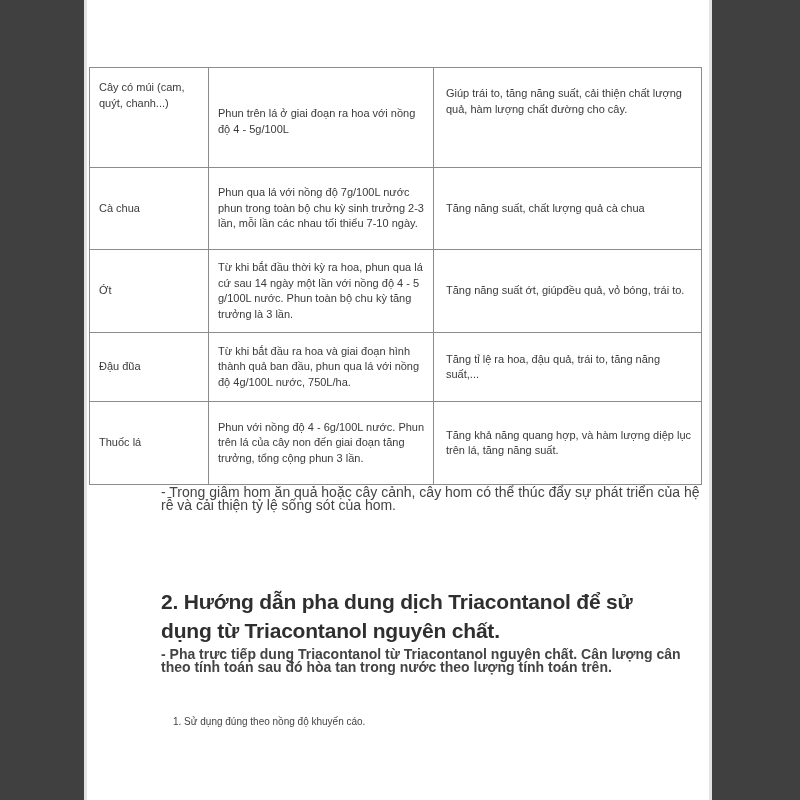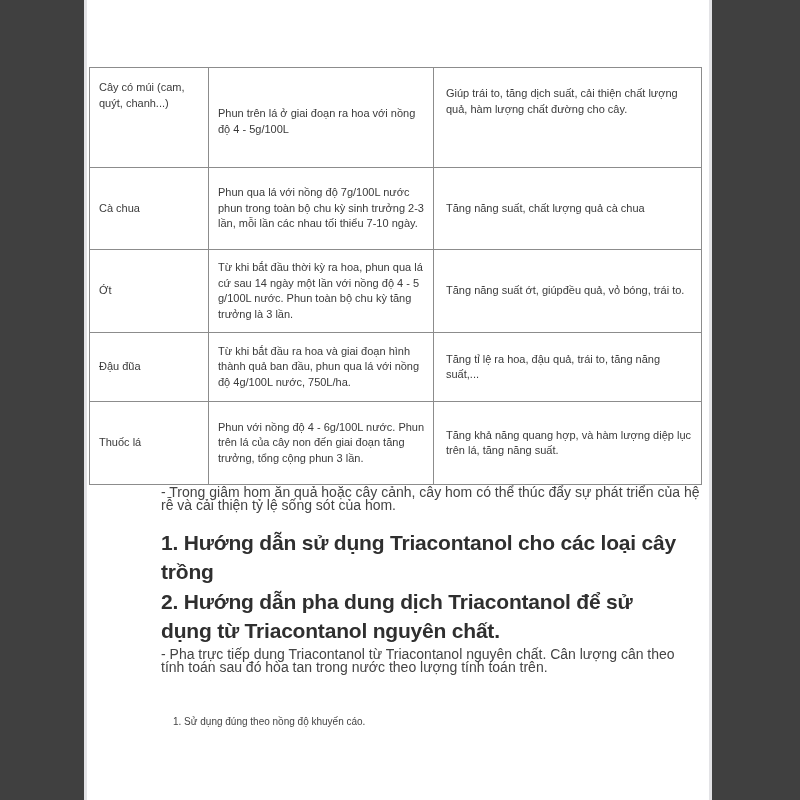--- a/index.html
+++ b/index.html
@@ -92,21 +92,21 @@
 <body>
 
 <div class="viewer">
   <div class="page">
 
     <table class="crop-table">
       <tbody>
         <tr class="r0">
           <td class="c1">Cây có múi (cam, quýt, chanh...)</td>
           <td class="c2">Phun trên lá ở giai đoạn ra hoa với nồng độ 4 - 5g/100L</td>
-          <td class="c3">Giúp trái to, tăng dịch suất, cải thiện chất lượng quả, hàm lượng chất đường cho cây.</td>
+          <td class="c3">Giúp trái to, tăng năng suất, cải thiện chất lượng quả, hàm lượng chất đường cho cây.</td>
         </tr>
         <tr class="r1">
           <td class="c1">Cà chua</td>
           <td class="c2">Phun qua lá với nồng độ 7g/100L nước phun trong toàn bộ chu kỳ sinh trưởng 2-3 lần, mỗi lần các nhau tối thiểu 7-10 ngày.</td>
           <td class="c3">Tăng năng suất, chất lượng quả cà chua</td>
         </tr>
         <tr class="r2">
           <td class="c1">Ớt</td>
           <td class="c2">Từ khi bắt đầu thời kỳ ra hoa, phun qua lá cứ sau 14 ngày một lần với nồng độ 4 - 5 g/100L nước. Phun toàn bộ chu kỳ tăng trưởng là 3 lần.</td>
           <td class="c3">Tăng năng suất ớt, giúpđều quả, vỏ bóng, trái to.</td>
@@ -119,23 +119,22 @@
         <tr class="r4">
           <td class="c1">Thuốc lá</td>
           <td class="c2">Phun với nồng độ 4 - 6g/100L nước. Phun trên lá của cây non đến giai đoạn tăng trưởng, tổng cộng phun 3 lần.</td>
           <td class="c3">Tăng khả năng quang hợp, và hàm lượng diệp lục trên lá, tăng năng suất.</td>
         </tr>
       </tbody>
     </table>
 
     <div class="note" style="top: 496px;">- Trong giâm hom ăn quả hoặc cây cảnh, cây hom có thể thúc đẩy sự phát triển của hệ rễ và cải thiện tỷ lệ sống sót của hom.</div>
 
-    <div class="heading" style="top: 538px;">1. Hướng dẫn sử dụng Triacontanol cho các loại cây trồng</div>
 
     <div class="heading" style="top: 597px;">2. Hướng dẫn pha dung dịch Triacontanol để sử dụng từ Triacontanol nguyên chất.</div>
 
-    <div class="note" style="top: 658px;">- Pha trực tiếp dung Triacontanol từ Triacontanol nguyên chất. Cân lượng cân theo tính toán sau đó hòa tan trong nước theo lượng tính toán trên.</div>
+    <div class="note" style="top: 658px; font-weight: bold;">- Pha trực tiếp dung Triacontanol từ Triacontanol nguyên chất. Cân lượng cân theo tính toán sau đó hòa tan trong nước theo lượng tính toán trên.</div>
 
 
     <div class="item" style="top: 725px;">1. Sử dụng đúng theo nồng độ khuyến cáo.</div>
 
   </div>
 </div>
 
 </body></html>

